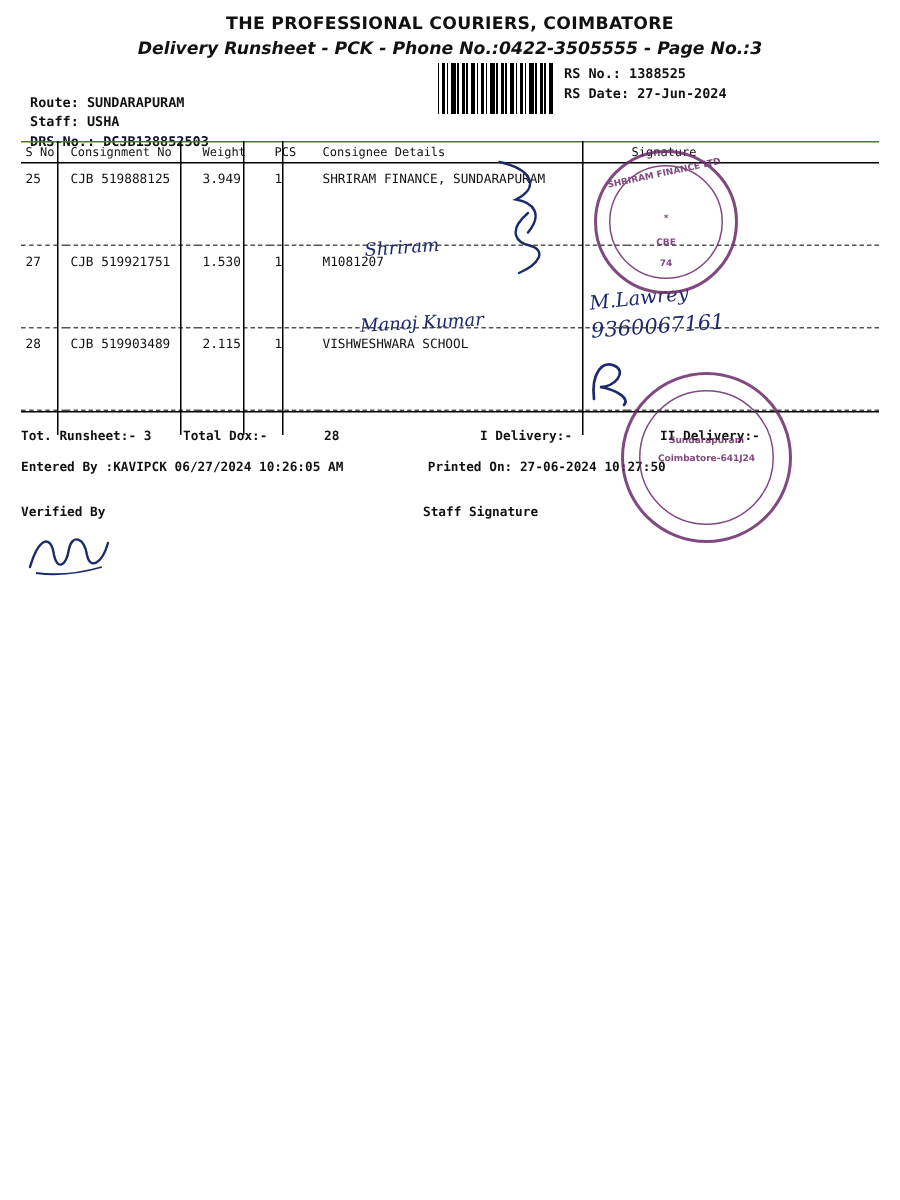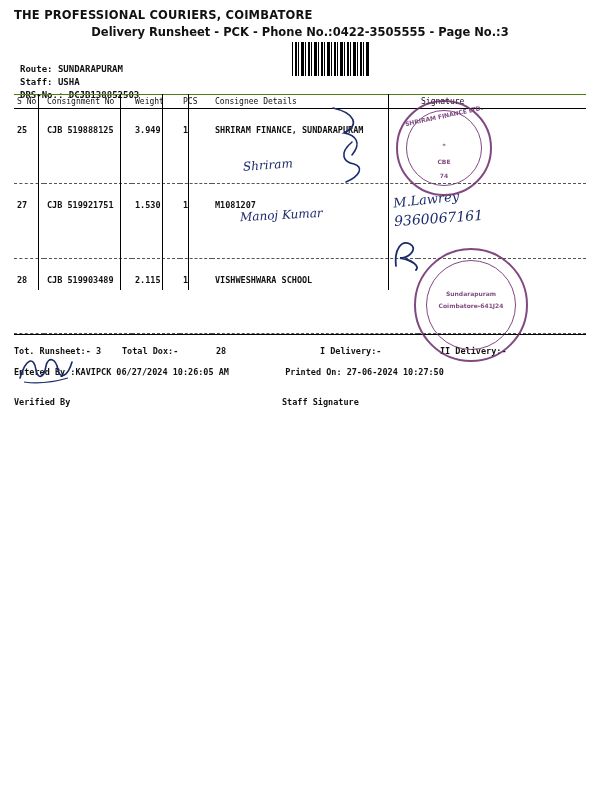--- a/index.html
+++ b/index.html
@@ -21,31 +21,33 @@
     width: 600px;
     height: 800px;
   }
   .doc {
     position: absolute;
     left: 14px;
     top: 8px;
     width: 572px;
   }
   .title {
+    text-align: center;
     font-family: "DejaVu Sans", sans-serif;
     font-weight: bold;
     font-size: 11.5px;
     letter-spacing: 0.2px;
   }
   .subtitle {
     text-align: center;
     font-family: "DejaVu Sans", sans-serif;
     font-weight: bold;
     font-size: 11.5px;
     margin-top: 3px;
+    font-style: italic;
   }
   .hdr-wrap {
     position: relative;
     margin-top: 3px;
     height: 52px;
   }
   .hdr-left {
     position: absolute;
     left: 6px;
     top: 4px;
@@ -84,24 +86,24 @@
   }
   table.grid th {
     font-weight: normal;
     text-align: left;
     font-size: 8px;
     padding: 2px 3px;
     border-bottom: 1px solid #000;
     vertical-align: bottom;
   }
   table.grid td {
-    padding: 16px 3px;
+    padding: 6px 3px;
     vertical-align: top;
     font-size: 8.5px;
-    font-weight: bold;
+    font-weight: normal;
     height: 42px;
     border-bottom: 1px dashed #555;
   }
   .col-sno { width: 24px; }
   .col-cn { width: 82px; }
   .col-wt { width: 42px; }
   .col-pcs { width: 26px; }
   .col-cons { width: 200px; }
   .col-sig { width: auto; }
   .vline {
@@ -194,20 +196,30 @@
           <span>USHA</span>
         </div>
         <div>
           <span>DRS-No.:</span>
           <span>DCJB138852503</span>
         </div>
       </div>
 
       <div class="barcode"></div>
 
+      <div class="hdr-right">
+        <div>
+          <span>RS No.:</span>
+          <span>1388525</span>
+        </div>
+        <div>
+          <span>RS Date:</span>
+          <span>27-Jun-2024</span>
+        </div>
+      </div>
     </div>
 
     <div style="position:relative;">
       <table class="grid top-rule">
         <thead>
           <tr>
             <th class="col-sno">S No</th>
             <th class="col-cn">Consignment No</th>
             <th class="col-wt">Weight</th>
             <th class="col-pcs">PCS</th>

